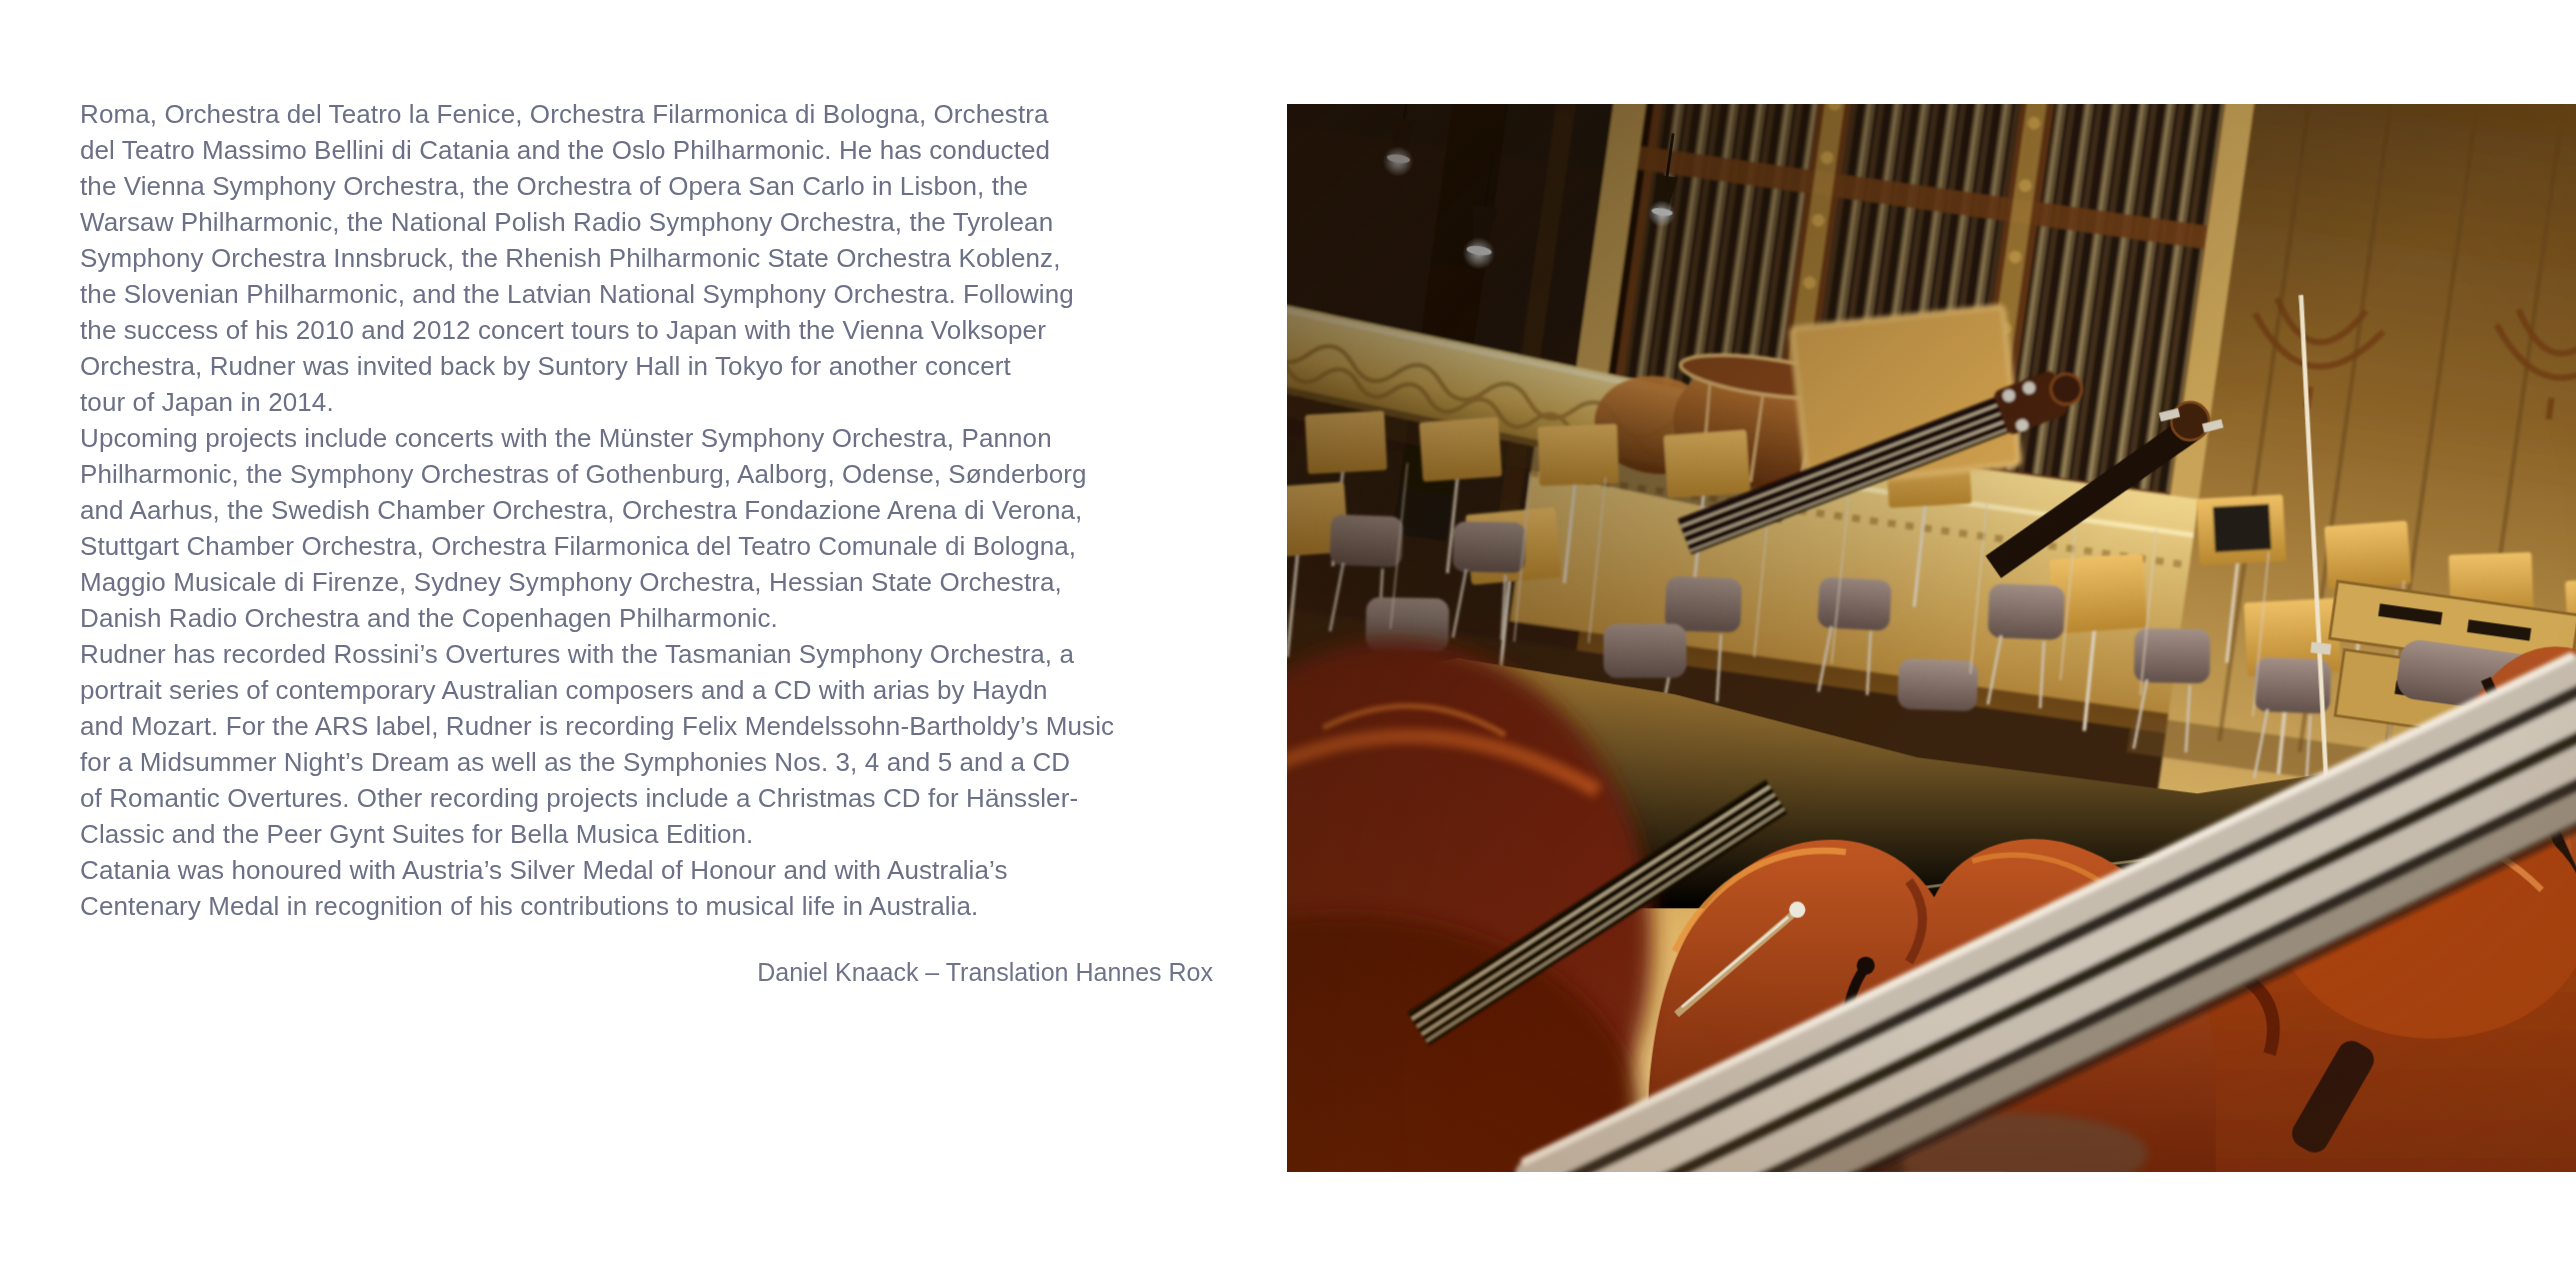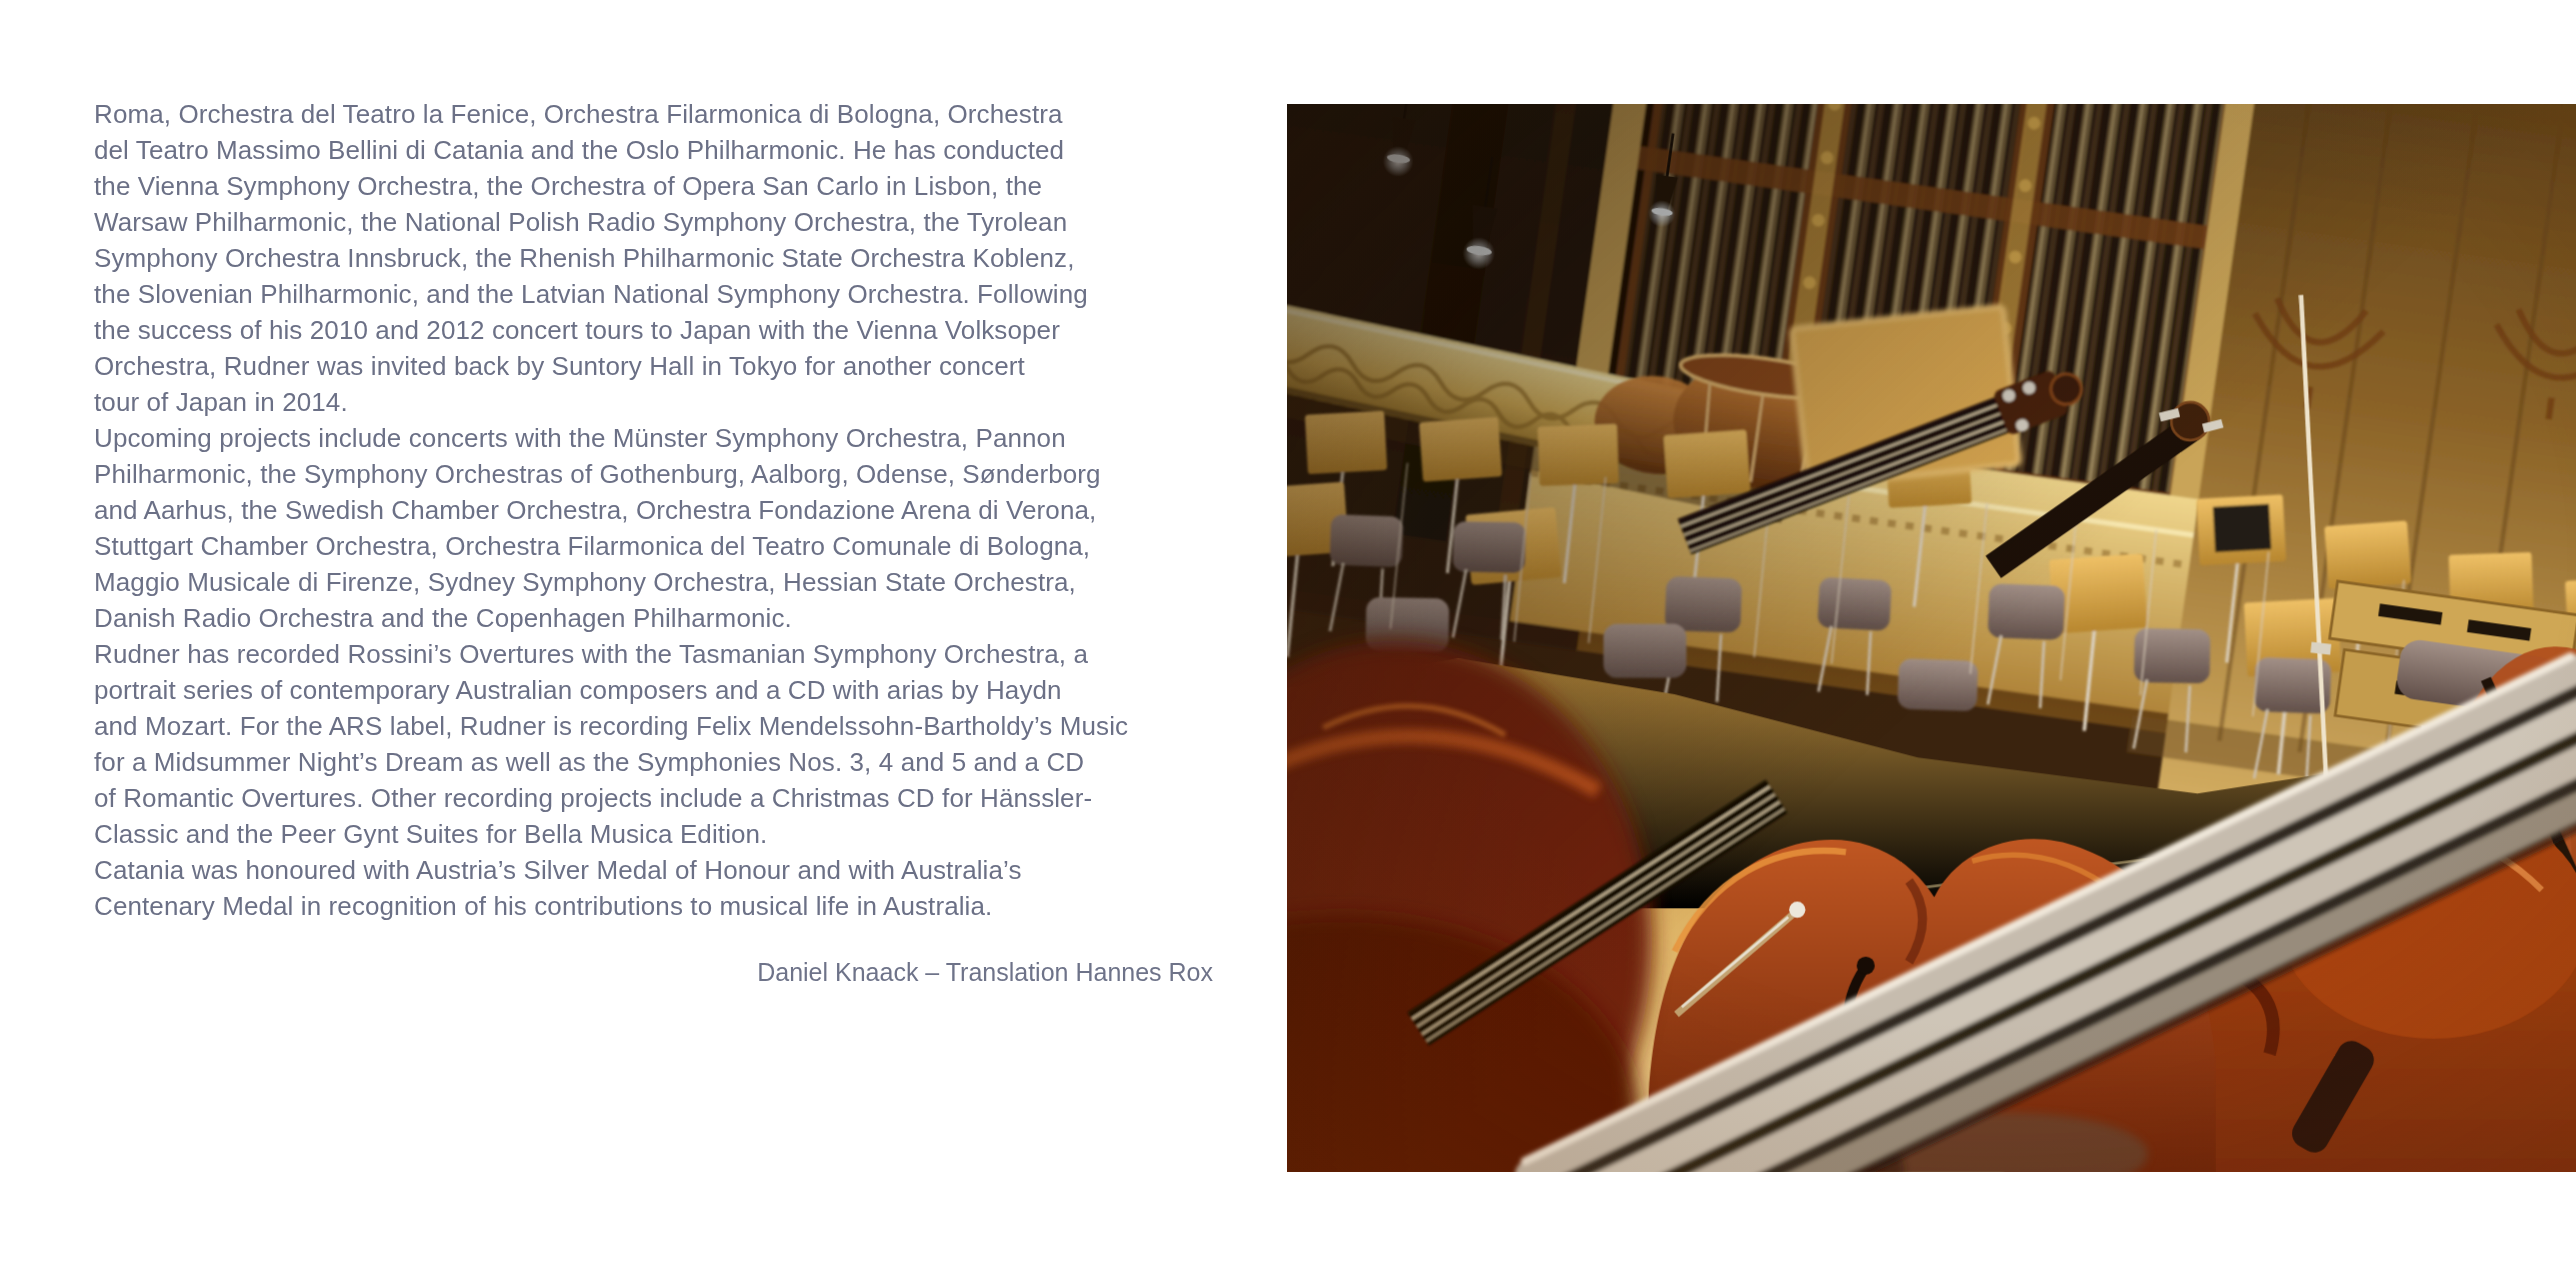--- a/index.html
+++ b/index.html
@@ -9,21 +9,21 @@
     font-family: "Liberation Sans", sans-serif;
     position: relative;
     overflow: hidden;
   }
   .page {
     position: absolute; inset: 0;
     background: #ffffff;
   }
   .text-col {
     position: absolute;
-    left: 94px; top: 96px;
+    left: 80px; top: 96px;
     width: 1127px;
     color: #6b7086;
     font-size: 26px;
     line-height: 36px;
     letter-spacing: 0.1px;
     font-weight: 400;
   }
   .para { white-space: pre; }
   .attribution {
     position: absolute;

